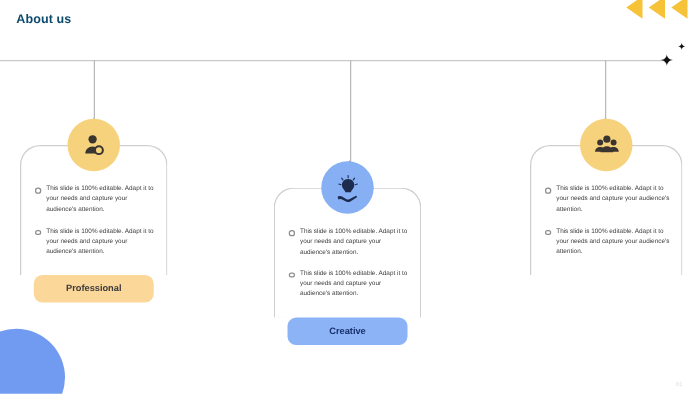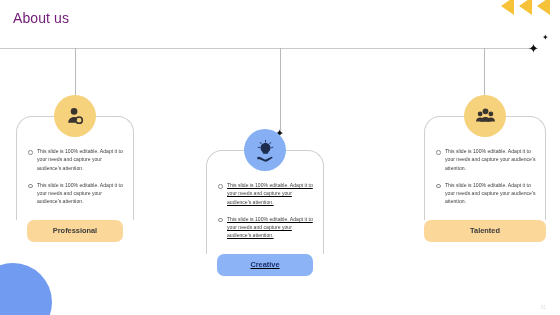--- a/index.html
+++ b/index.html
@@ -90,26 +90,26 @@
     display:flex; align-items:center; justify-content:center;
     font-size:7.4px; font-weight:bold;
     position:relative; z-index:6;
   }
   .card.wide .pill { width:122px; }
   .pill.amber { background:#fbd79a; color:#3b3b3b; }
   .pill.blue  { background:#8cb3f5; color:#18306b; }
 
   
   #card-professional { left:16px;  top:95px;  }
-  #card-creative     { left:206px; top:129px;text-decoration:underline; }
+  #card-creative     { left:219px; top:129px; }
   #card-talented     { left:424px; top:95px;  }
 
   #title {
     position:absolute; left:13px; top:10px;
-    font-size:14px; font-weight:normal; color:#701a75;
+    font-size:10px; font-weight:bold; color:#0c4a6e;
     letter-spacing:.1px; z-index:6;
   }
   #page-num {
     position:absolute; right:14px; bottom:5px;
     font-size:4.6px; color:#dedede; z-index:6;
   }
 </style>
 </head>
 <body>
 
@@ -187,16 +187,15 @@
       <circle cx="12" cy="6.6" r="3" fill="#3b3530"></circle>
       <path d="M6.7 17.6c0-3 2.4-5.1 5.3-5.1s5.3 2.1 5.3 5.1z" fill="#3b3530"></path>
     </svg>
   </div>
   <div class="body">
     <ul class="bullets">
       <li>This slide is 100% editable. Adapt it to your needs and capture your audience's attention.</li>
       <li>This slide is 100% editable. Adapt it to your needs and capture your audience's attention.</li>
     </ul>
   </div>
-  <div class="pill amber">Talented</div>
 </div>
 
 <div id="page-num">81</div>
 
 </body></html>

